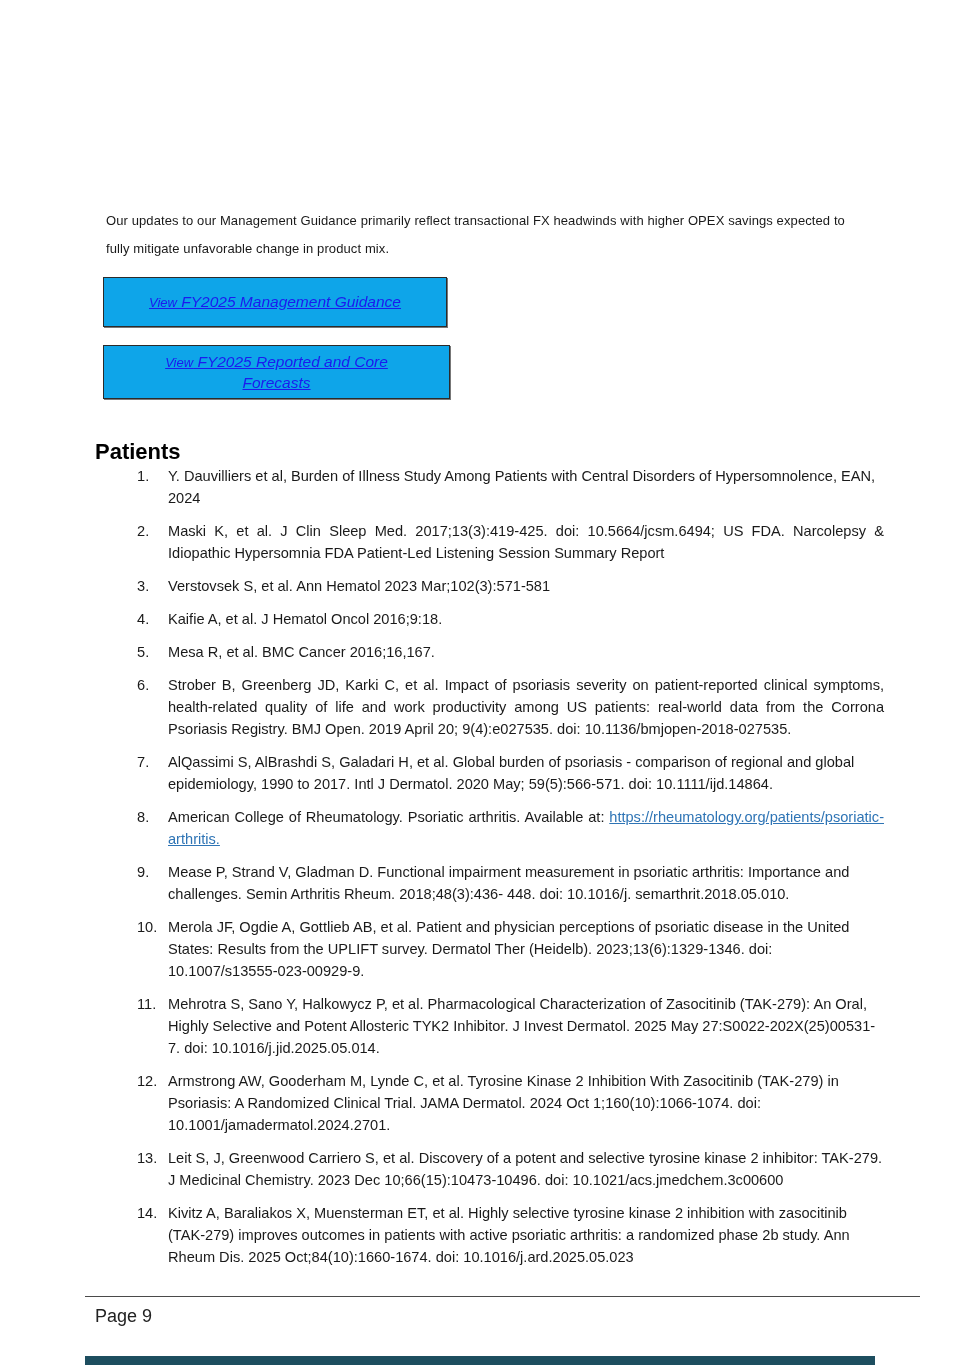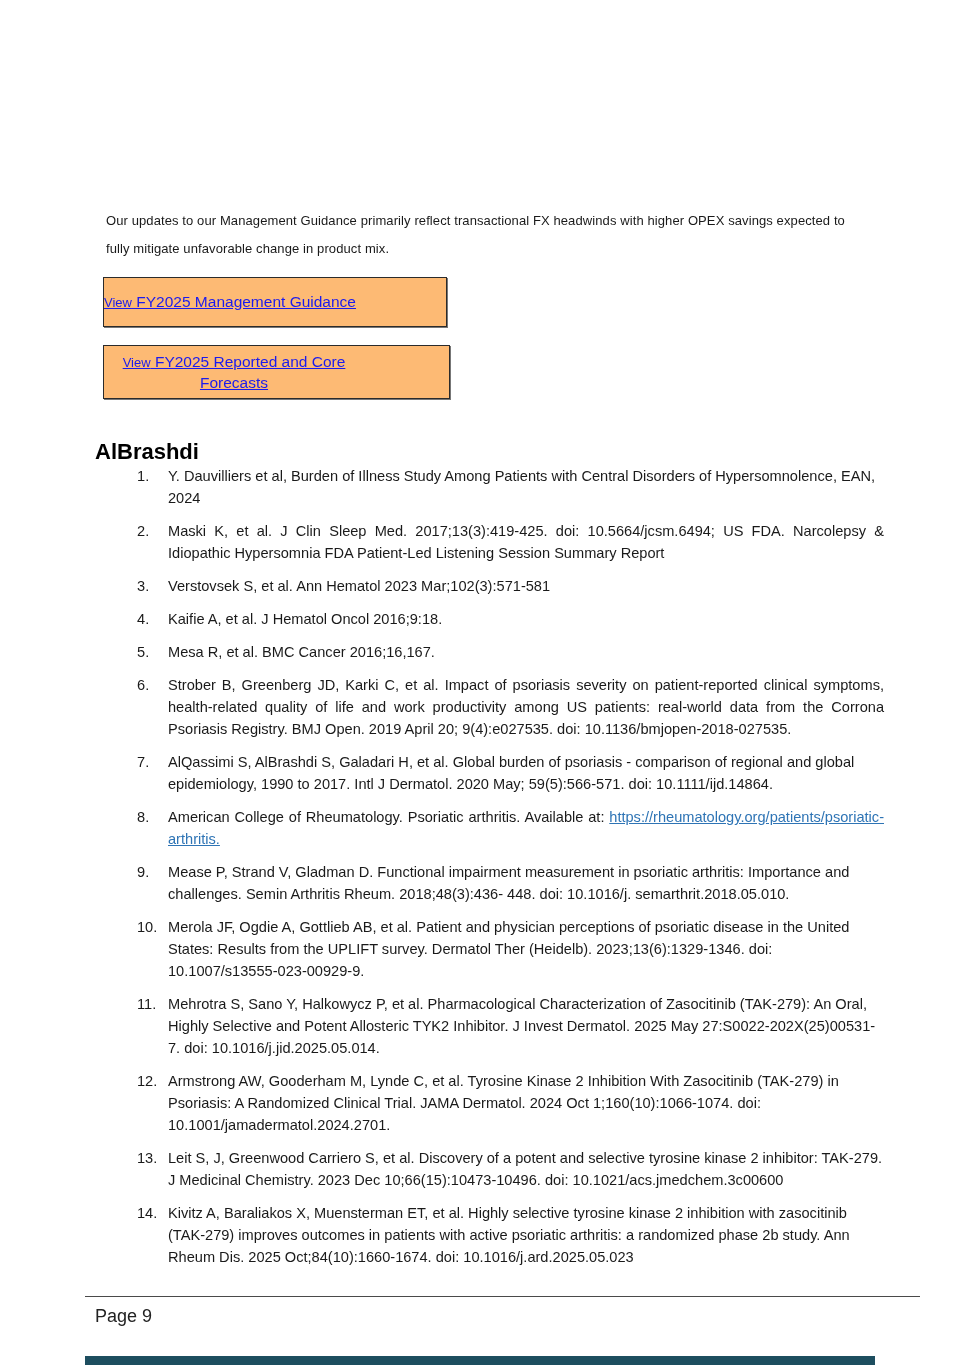--- a/index.html
+++ b/index.html
@@ -6,23 +6,24 @@
   body{
     width:965px;height:1365px;position:relative;background:#ffffff;
     font-family:"Liberation Sans","DejaVu Sans",sans-serif;color:#1a1a1a;
     overflow:hidden;
   }
   .para{
     position:absolute;left:106px;top:194px;width:742px;
     font-size:13px;line-height:28px;letter-spacing:.1px;
   }
   .link-box{
-    position:absolute;left:103px;border:1.5px solid #2b2b2b;background:#fdba74;
-    display:flex;align-items:center;justify-content:flex-start;text-align:center;
+    position:absolute;left:103px;border:1.5px solid #2b2b2b;background:#0ea5e9;
+    display:flex;align-items:center;justify-content:center;text-align:center;
     box-shadow:1px 1px 0 #777;
+    font-style:italic;
   }
   .link-box.box1{top:277px;width:342px;height:48px;}
   .link-box.box2{top:345px;width:345px;height:52px;}
   .doc-link{
     color:#1b1bee;text-decoration:underline;font-size:15.5px;line-height:20px;cursor:pointer;
   }
   .doc-link .view-word{font-size:13px;}
   .ref-heading{
     position:absolute;left:95px;top:424px;
     font-size:22px;font-weight:bold;color:#000;
@@ -59,21 +60,21 @@
 <p class="para">Our updates to our Management Guidance primarily reflect transactional FX headwinds with higher OPEX savings expected to fully mitigate unfavorable change in product mix.</p>
 
 <div class="link-box box1">
   <span class="doc-link" style="color: rgb(27, 27, 238);"><span class="view-word">View</span><span> FY2025 Management Guidance</span></span>
 </div>
 
 <div class="link-box box2">
   <span class="doc-link" style="display: inline-block; width: 260px; color: rgb(27, 27, 238);"><span class="view-word">View</span><span> FY2025 Reported and Core Forecasts</span></span>
 </div>
 
-<h1 class="ref-heading">AlBrashdi</h1>
+<h1 class="ref-heading">Patients</h1>
 
 <ol class="ref-list">
 
 <li>
     <span class="ref-text">Y. Dauvilliers et al, Burden of Illness Study Among Patients with Central Disorders of Hypersomnolence, EAN, 2024</span>
   </li>
     <li class="justify">
     <span class="ref-text">Maski K, et al. J Clin Sleep Med. 2017;13(3):419-425. doi: 10.5664/jcsm.6494; US FDA. Narcolepsy &amp; Idiopathic Hypersomnia FDA Patient-Led Listening Session Summary Report</span>
   </li>
     <li>

